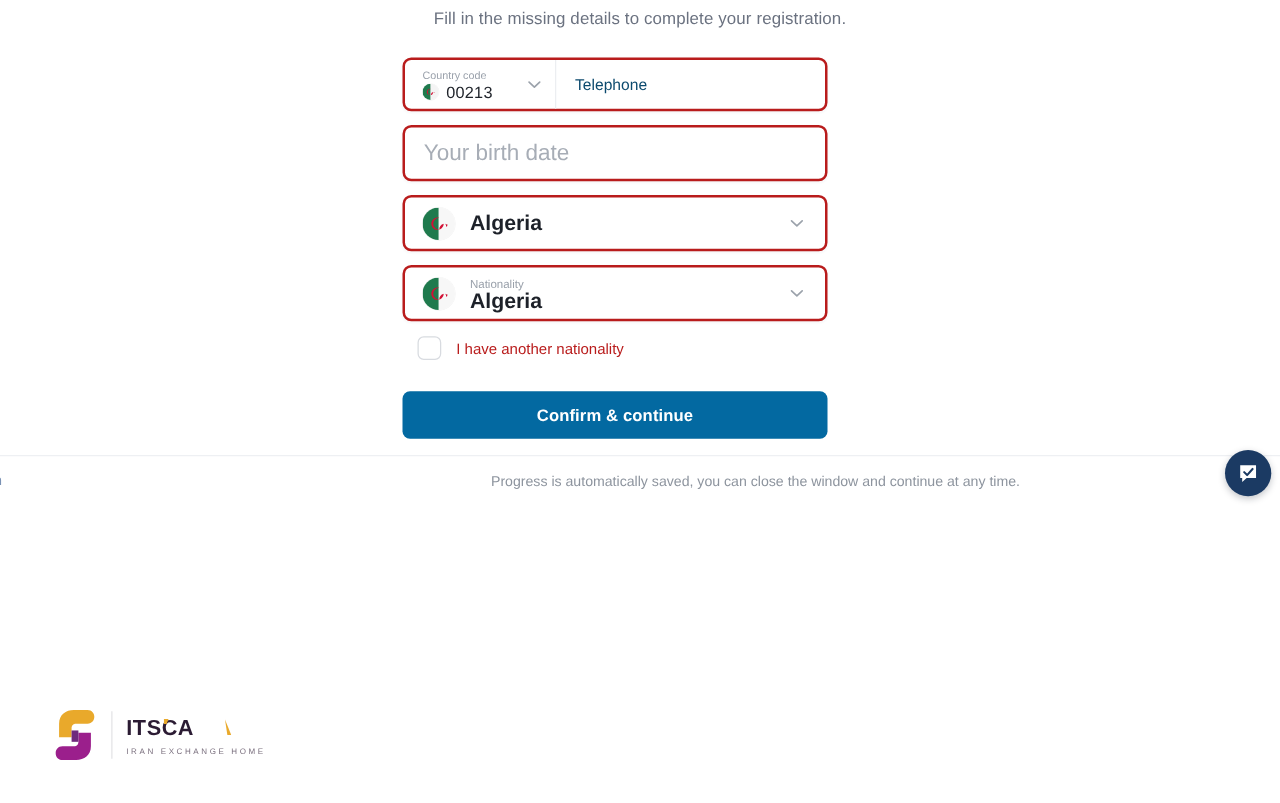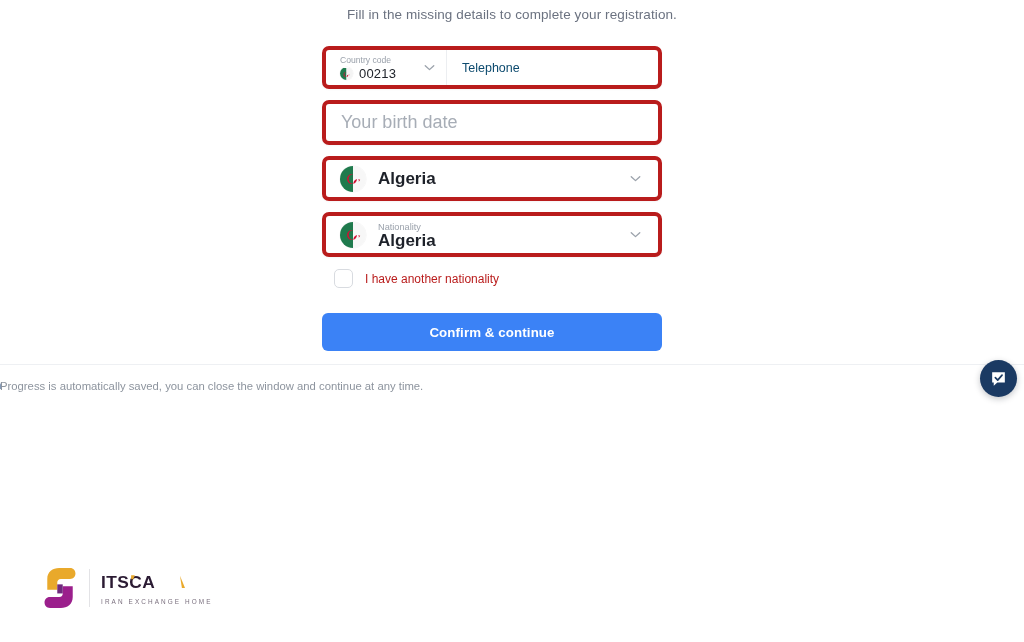--- a/index.html
+++ b/index.html
@@ -40,21 +40,21 @@
     position: absolute;
     left: 322px;
     top: 46px;
     width: 340px;
   }
 
   .field {
     box-sizing: border-box;
     width: 340px;
     background: #ffffff;
-    border: 4px solid #b91c1c;
+    border: 2px solid #b91c1c;
     border-radius: 7px;
     box-shadow: 0 1px 2px rgba(16,24,40,0.04);
     position: relative;
   }
 
   
   .phone-row {
     display: flex;
     height: 43px;
     margin-bottom: 11px;
@@ -190,21 +190,21 @@
     color: #b91c1c;
   }
 
   
   .cta {
     margin-top: 25px;
     width: 340px;
     height: 38px;
     border: none;
     border-radius: 6px;
-    background: #3b82f6;
+    background: #0369a1;
     color: #ffffff;
     font-size: 13.3px;
     font-weight: 700;
     letter-spacing: 0.1px;
     cursor: pointer;
     font-family: "Liberation Sans", sans-serif;
   }
 
   
   .footer {
@@ -222,21 +222,21 @@
     top: 14px;
     font-size: 11.5px;
     color: #7a92b4;
     white-space: nowrap;
   }
   .footer-note {
     position: absolute;
     left: 0;
     top: 15px;
     width: 816px;
-    text-align: left;
+    text-align: right;
     font-size: 11.3px;
     color: #8d949e;
   }
 
   
   .badge {
     position: absolute;
     left: 980px;
     top: 360px;
     width: 37px;

